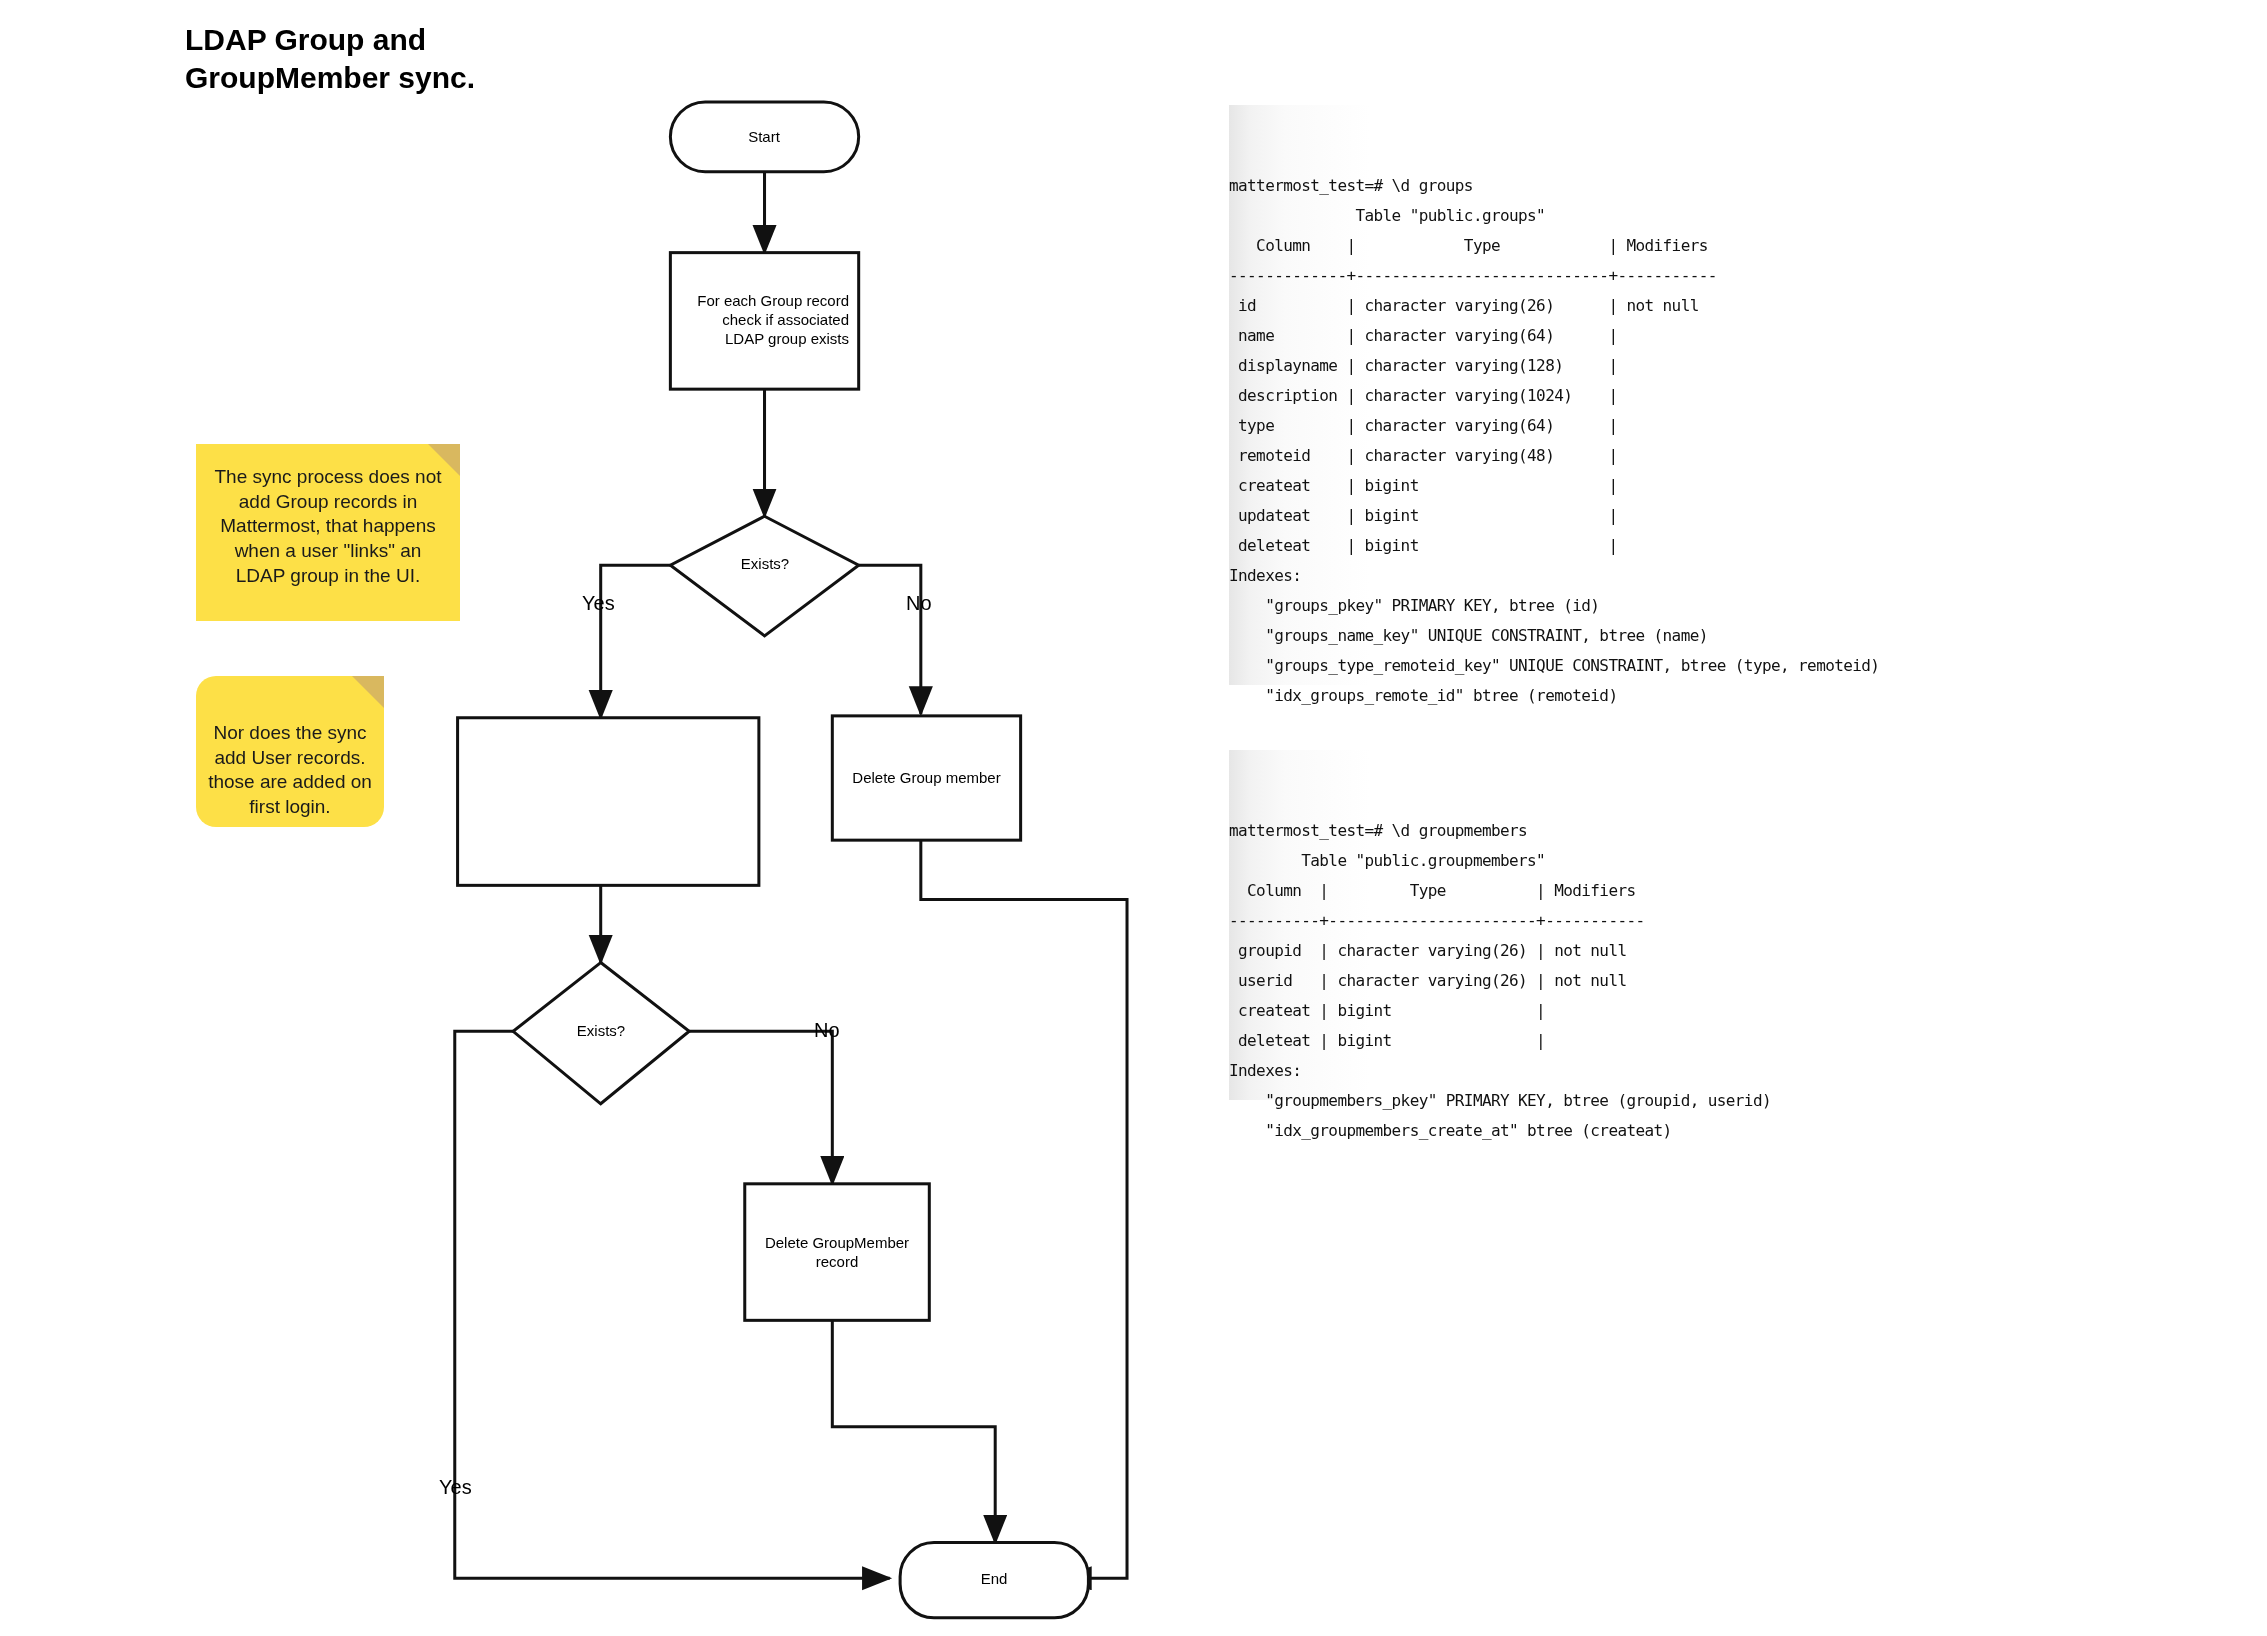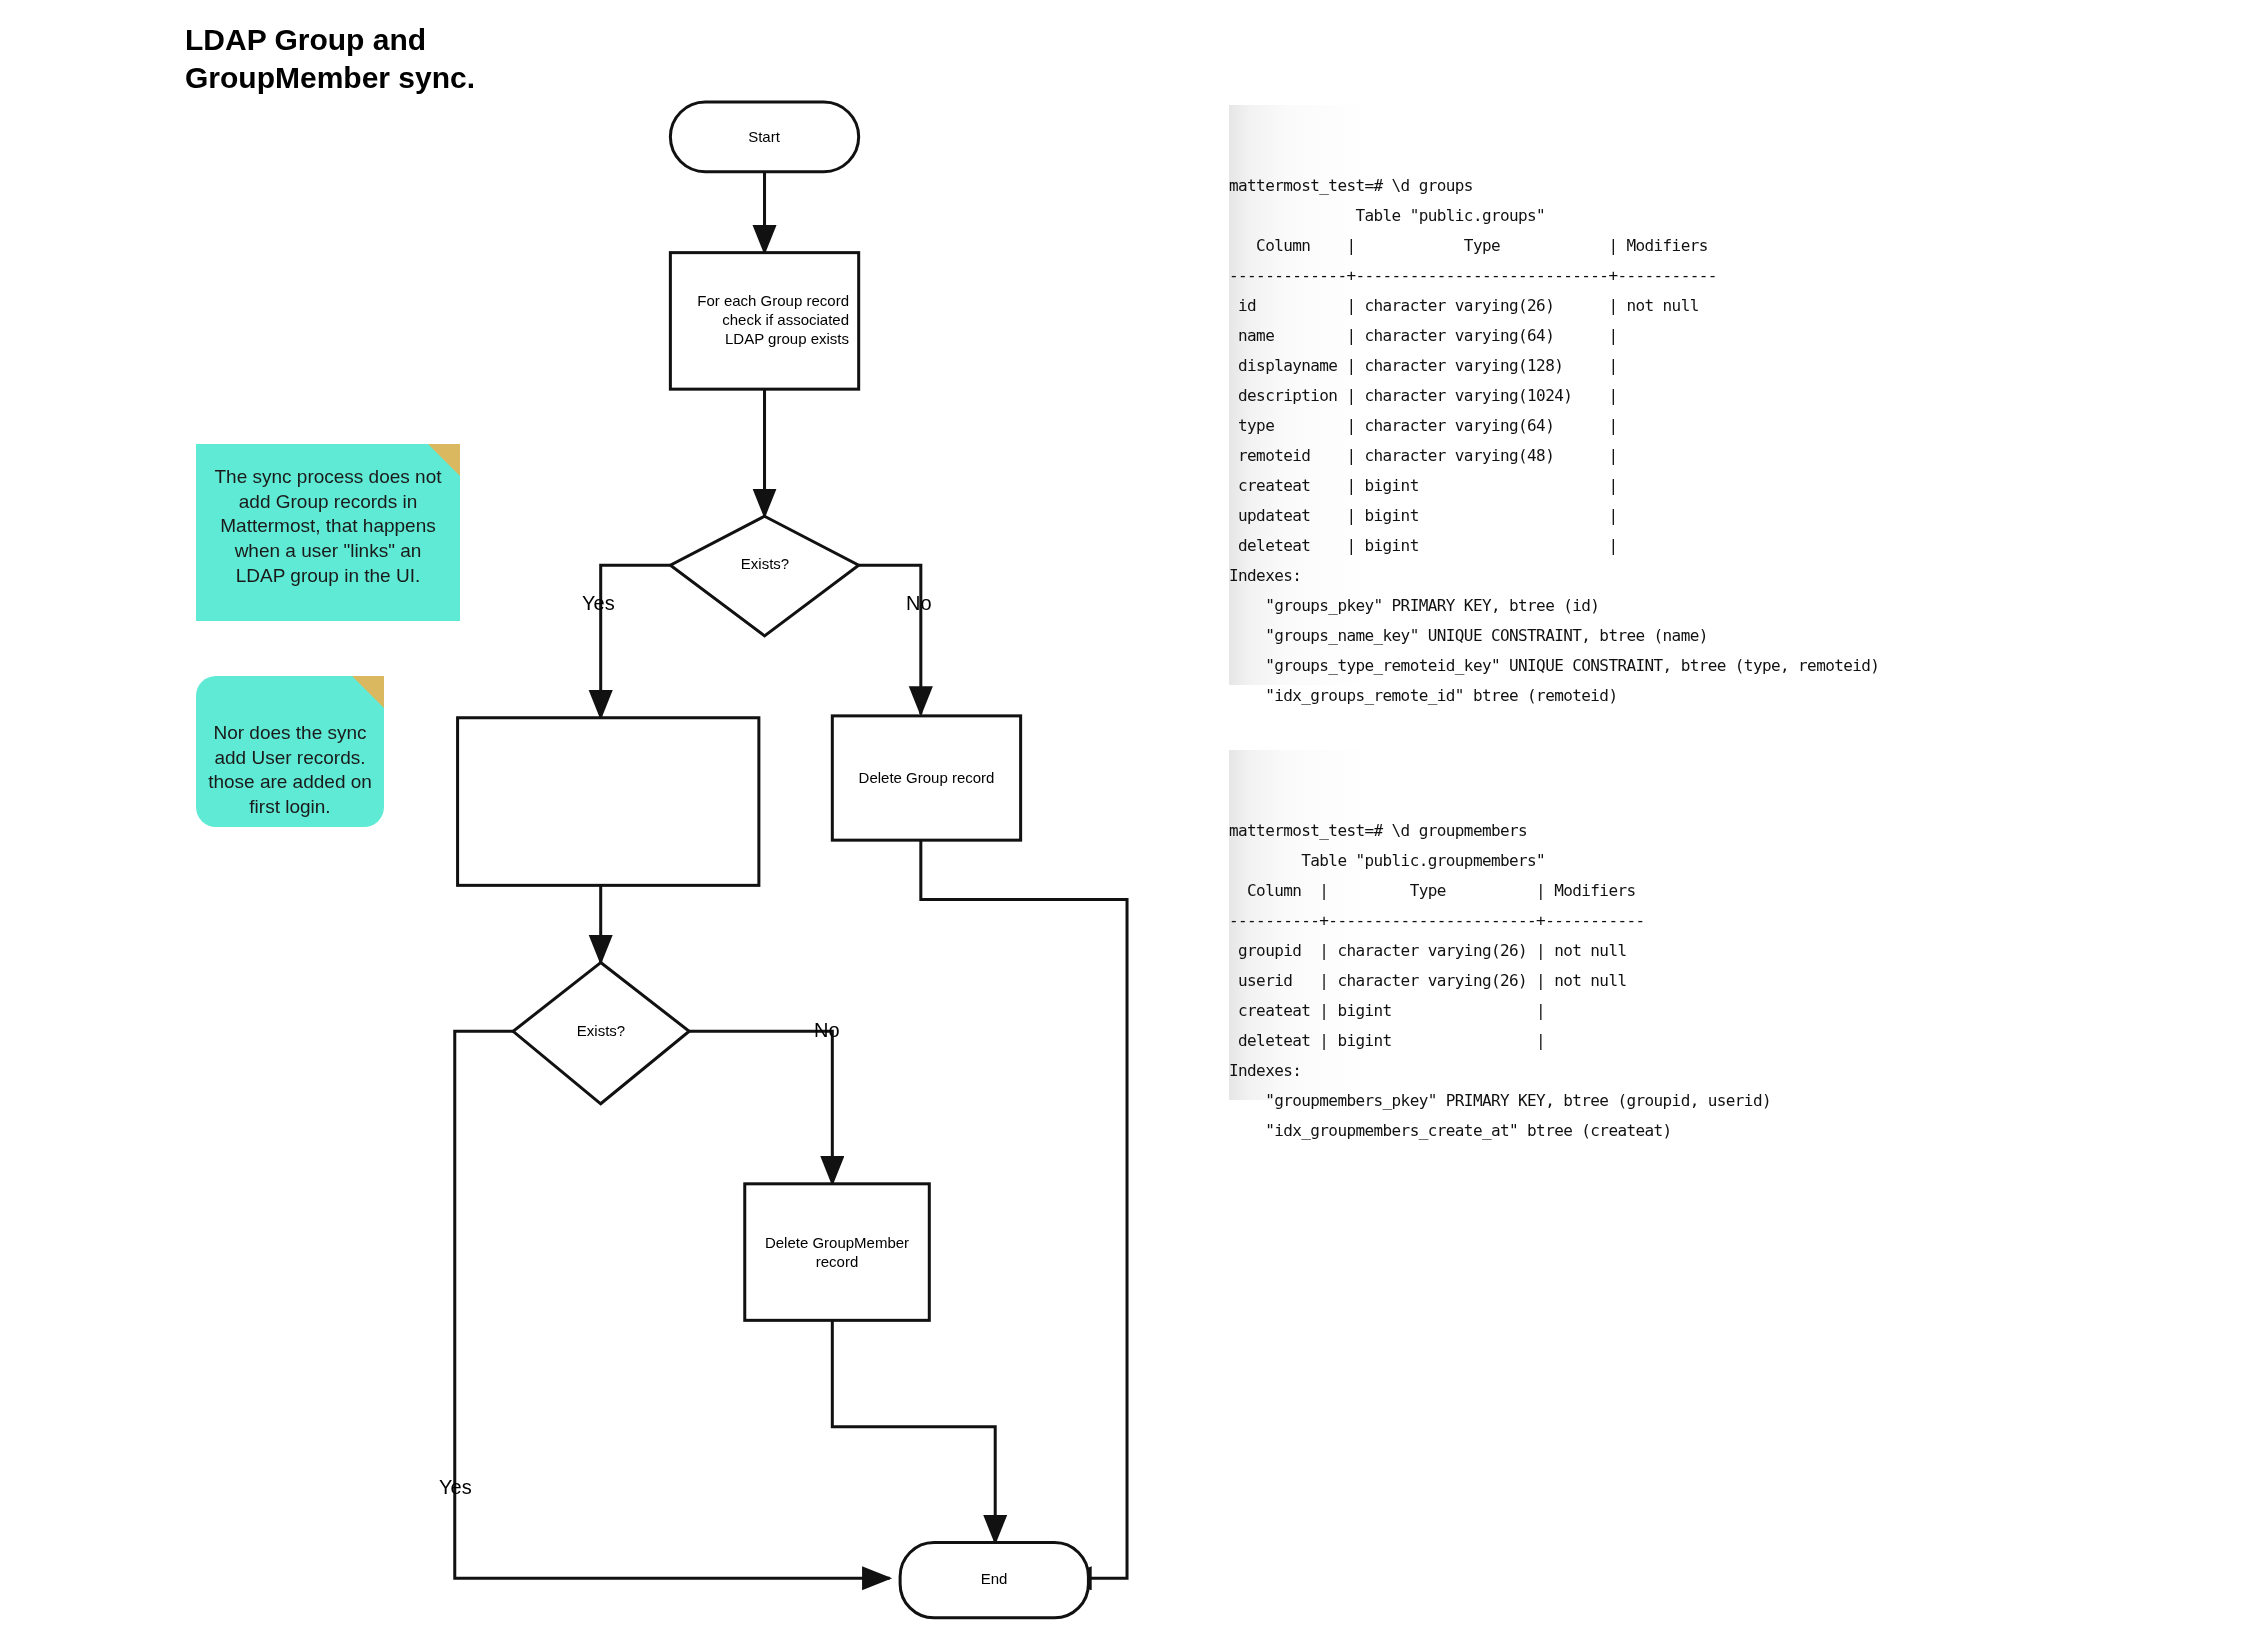--- a/index.html
+++ b/index.html
@@ -26,21 +26,21 @@
     text-align:center;font-size:15px;line-height:1.26;color:#000;
     font-family:"Liberation Sans",sans-serif;pointer-events:none;
   }
   .edge-label{
     position:absolute;font-size:20px;color:#000;
     font-family:"Liberation Sans",sans-serif;white-space:nowrap;
   }
 
   
   .note{
-    position:absolute;background:#5eead4;
+    position:absolute;background:#fde047;
     font-size:19px;line-height:1.30;text-align:center;color:#1a1a1a;
     font-family:"Liberation Sans",sans-serif;
     box-sizing:border-box;
   }
   .note .note-text{position:relative;z-index:2;display:block;}
   .note .fold{
     position:absolute;top:0;right:0;width:32px;height:32px;
     background:#d9b85f;z-index:3;
     clip-path:polygon(0 0,100% 100%,100% 0);
   }
@@ -108,21 +108,21 @@
     </g>
   </svg>
 
   <div class="node-label" style="left:670px;top:102px;width:188px;height:70px;">Start</div>
 
   <div class="node-label" style="left:680px;top:252px;width:169px;height:137px;text-align:right;">For each Group record check if associated LDAP group exists</div>
 
   <div class="node-label" style="left:699px;top:541px;width:132px;height:47px;">Exists?</div>
 
 
-  <div class="node-label" style="left:842px;top:716px;width:169px;height:124px;">Delete Group record</div>
+  <div class="node-label" style="left:842px;top:716px;width:169px;height:124px;">Delete Group member</div>
 
   <div class="node-label" style="left:535px;top:1008px;width:132px;height:47px;">Exists?</div>
 
   <div class="node-label" style="left:754px;top:1184px;width:166px;height:137px;">Delete GroupMember record</div>
 
   <div class="node-label" style="left:900px;top:1542px;width:188px;height:75px;text-align:right;">End</div>
 
   <div class="edge-label" style="left:582px;top:592px;">Yes</div>
   <div class="edge-label" style="left:906px;top:592px;">No</div>
   <div class="edge-label" style="left:814px;top:1019px;">No</div>

